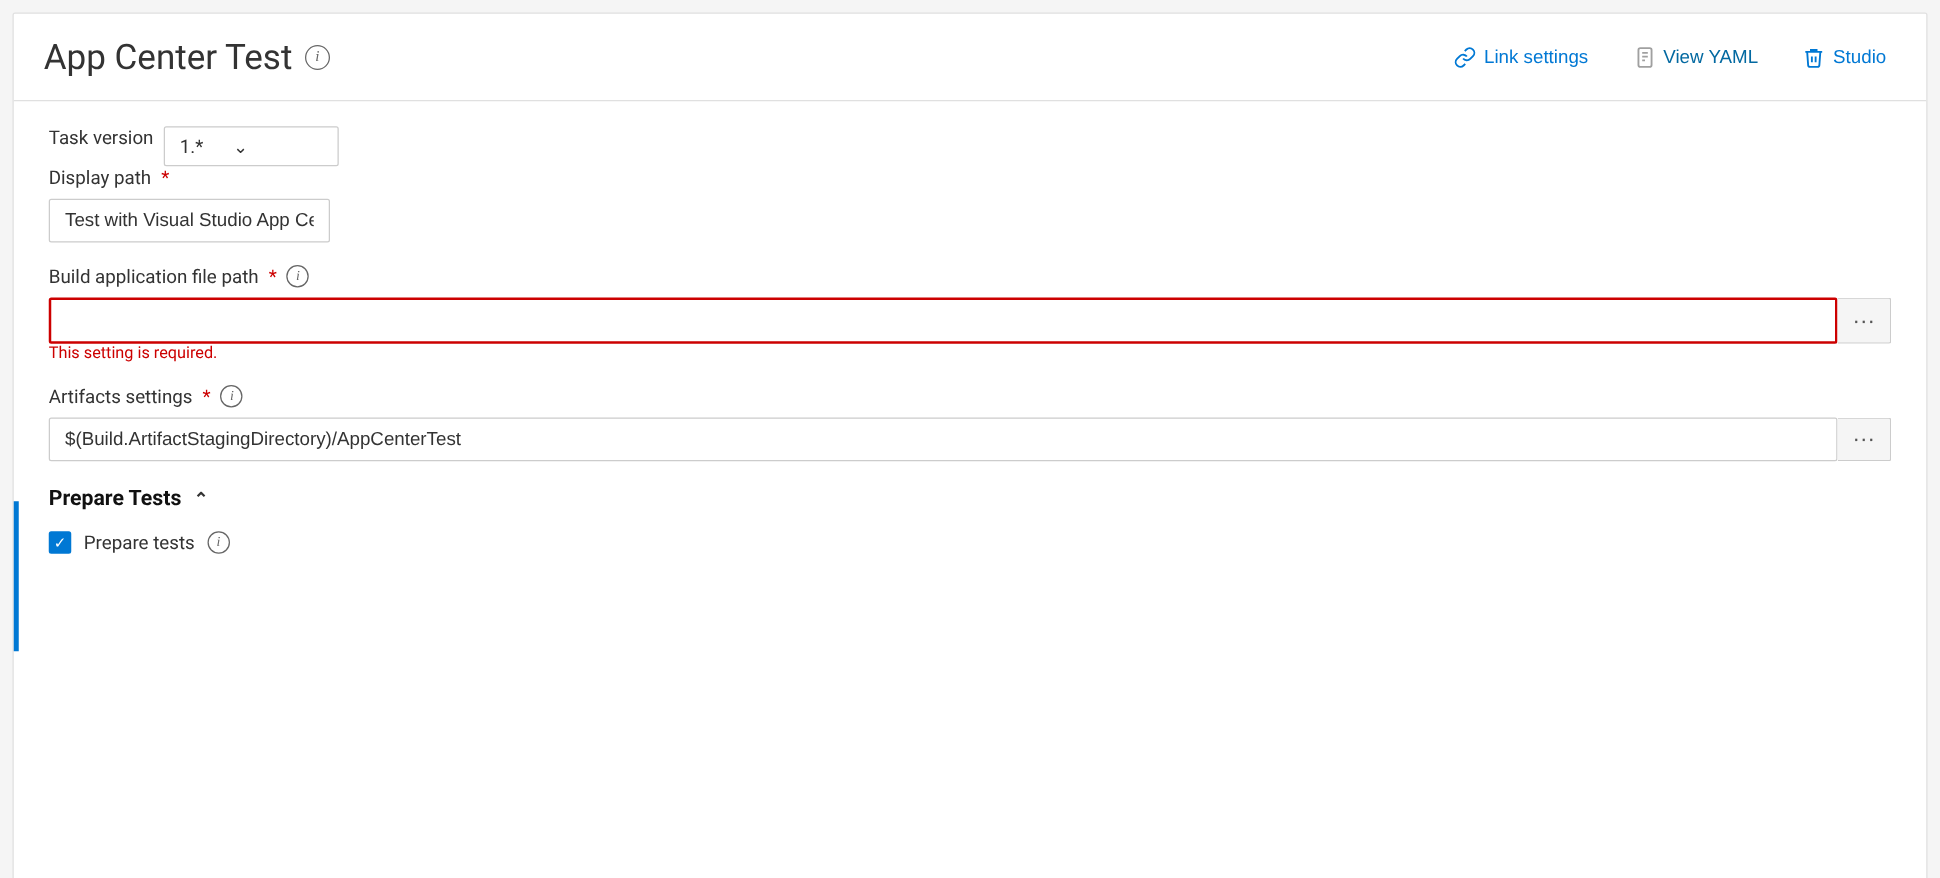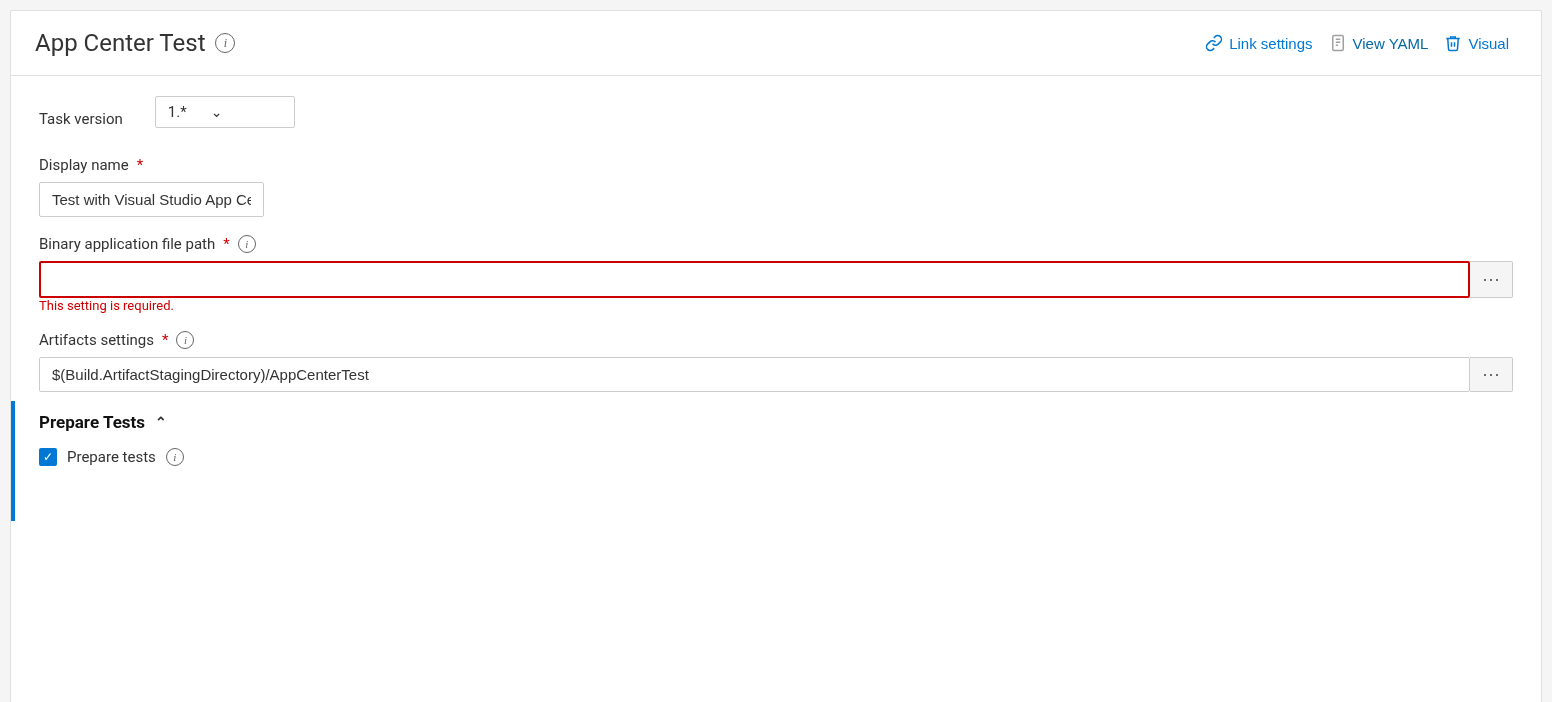--- a/index.html
+++ b/index.html
@@ -48,21 +48,21 @@
       border-bottom: none;
     }
 
     .header-left {
       display: flex;
       align-items: center;
       gap: 10px;
     }
 
     .title {
-      font-size: 24px;
+      font-size: 28px;
       font-weight: 400;
       color: #333333;
     }
 
     .info-icon {
       width: 20px;
       height: 20px;
       border: 1.5px solid #666;
       border-radius: 50%;
       display: inline-flex;
@@ -71,20 +71,21 @@
       font-size: 12px;
       color: #666;
       cursor: pointer;
       font-style: italic;
       font-family: serif;
     }
 
     .header-actions {
       display: flex;
       align-items: center;
+      gap: 20px;
     }
 
     .action-btn {
       display: flex;
       align-items: center;
       gap: 6px;
       background: none;
       border: none;
       cursor: pointer;
       font-size: 15px;
@@ -100,23 +101,22 @@
       width: 18px;
       height: 18px;
     }
 
     .content {
       padding: 20px 28px 20px 28px;
     }
 
     .task-version-row {
       display: flex;
-      align-items: flex-end;
-      gap: 32px;
-      margin-bottom: 28px;
+      align-items: flex-start;
+      gap: 8px;
     }
 
     .task-version-label {
       font-size: 15px;
       color: #333;
     }
 
     .version-select {
       display: flex;
       align-items: center;
@@ -292,47 +292,47 @@
         <span>View YAML</span>
       </button>
       <button class="action-btn">
         <svg class="icon-svg" viewBox="0 0 24 24" fill="none" stroke="#0078d4" stroke-width="2">
           <polyline points="3 6 5 6 21 6"></polyline>
           <path d="M19 6l-1 14a2 2 0 0 1-2 2H8a2 2 0 0 1-2-2L5 6"></path>
           <path d="M10 11v6"></path>
           <path d="M14 11v6"></path>
           <path d="M9 6V4h6v2"></path>
         </svg>
-        <span>Visual</span>
+        <span>Studio</span>
       </button>
     </div>
   </div>
   <div class="header-divider"></div>
 
   <div class="content">
 
     <div class="task-version-row">
       <span class="task-version-label">Task version</span>
       <div class="version-select">
         <span>1.*</span>
         <span class="chevron-down">⌄</span>
       </div>
     </div>
 
     <div class="form-group">
       <div class="field-label">
-        <span>Display name</span>
+        <span>Display path</span>
         <span class="required-star">*</span>
       </div>
       <input type="text" class="text-input" value="Test with Visual Studio App Center" style="">
     </div>
 
     <div class="form-group">
       <div class="field-label">
-        <span>Binary application file path</span>
+        <span>Build application file path</span>
         <span class="required-star">*</span>
         <span class="field-info-icon" title="Info">i</span>
       </div>
       <div class="input-row">
         <input type="text" class="text-input error" value="" style="">
         <button class="browse-btn">
           <span>···</span>
         </button>
       </div>
       <div class="error-message">This setting is required.</div>

